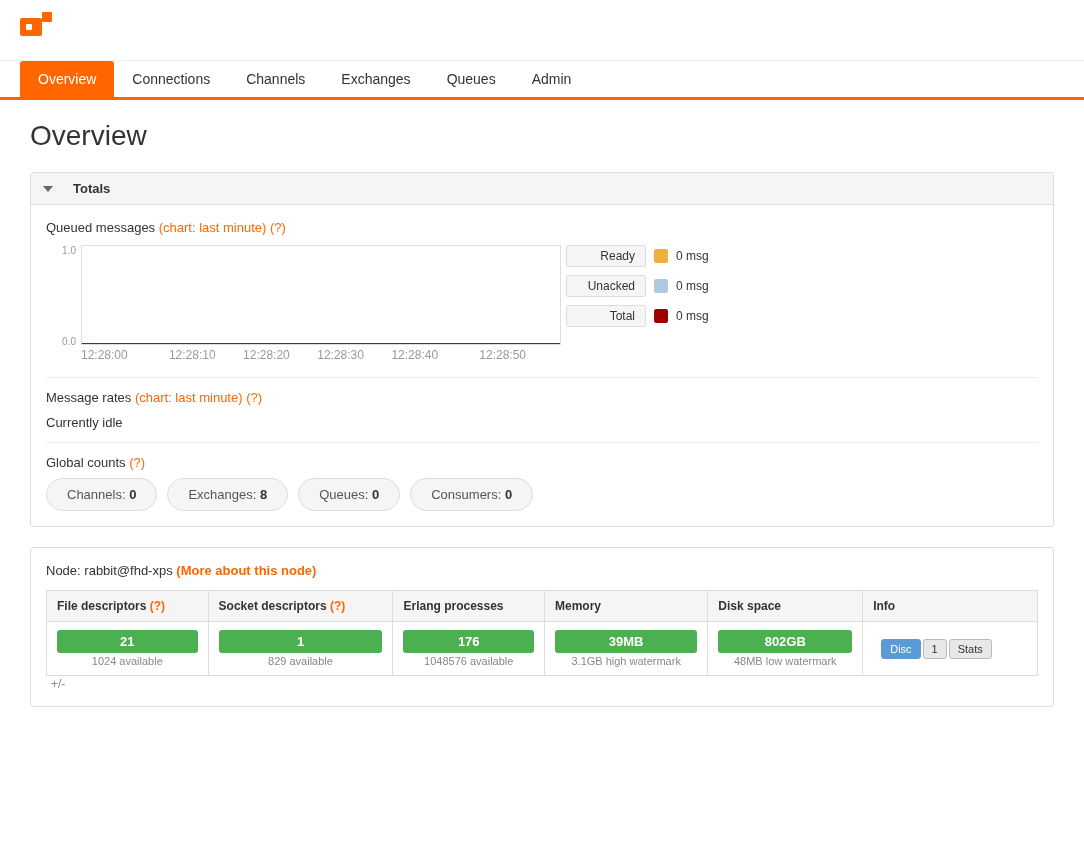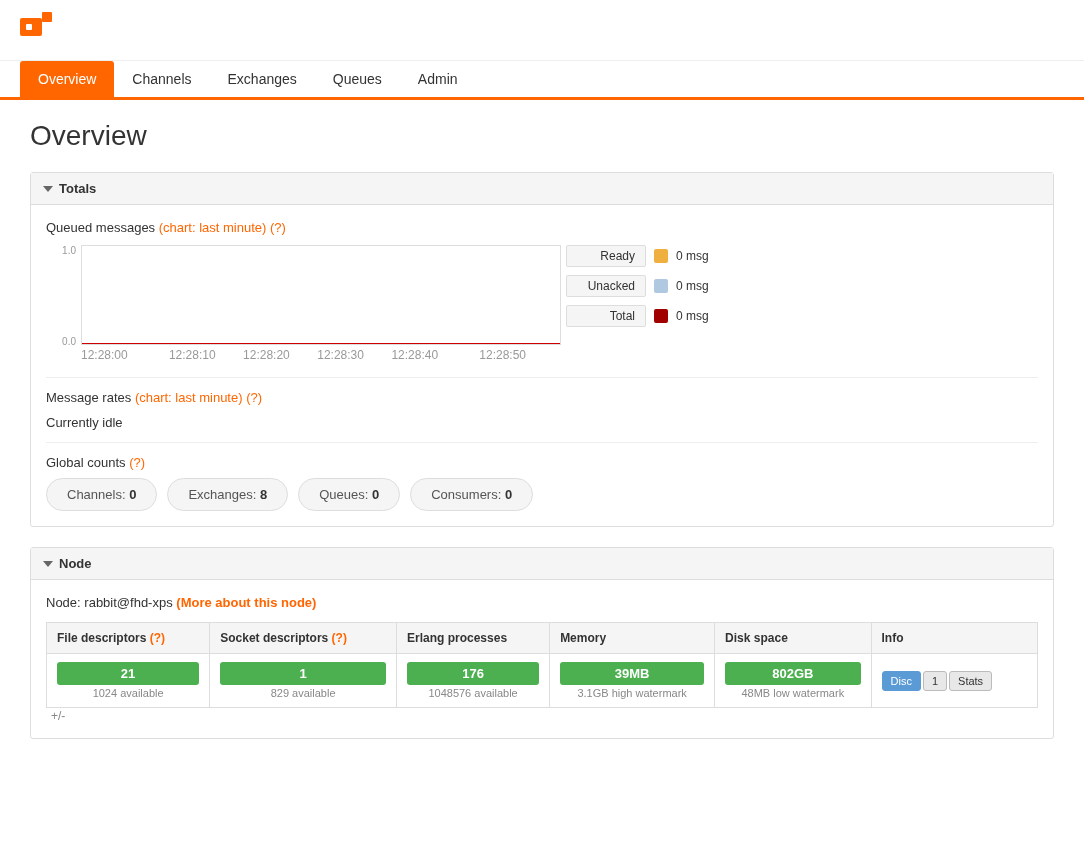--- a/index.html
+++ b/index.html
@@ -16,21 +16,21 @@
     .nav { display: flex; border-bottom: 3px solid #f60; padding: 0 20px; background: #fff; }
     .nav-item { padding: 10px 18px; cursor: pointer; font-size: 14px; color: #333; text-decoration: none; }
     .nav-item.active { background: #f60; color: #fff; border-radius: 3px 3px 0 0; }
 
     
     .main { padding: 20px 30px; }
     .page-title { font-size: 28px; font-weight: normal; color: #333; margin-bottom: 20px; }
 
     
     .section { border: 1px solid #ddd; margin-bottom: 20px; border-radius: 3px; }
-    .section-header { background: #f5f5f5; padding: 8px 12px; display: flex; align-items: center; gap: 6px; font-weight: bold; font-size: 13px; border-bottom: 1px solid #ddd; }
+    .section-header { background: #f5f5f5; padding: 8px 12px; display: flex; align-items: center; gap: 20px; font-weight: bold; font-size: 13px; border-bottom: 1px solid #ddd; }
     .triangle { width: 0; height: 0; border-left: 5px solid transparent; border-right: 5px solid transparent; border-top: 6px solid #666; display: inline-block; }
     .section-body { padding: 15px; }
 
     
     .subsection-title { font-size: 13px; color: #333; margin-bottom: 10px; }
     .subsection-title a { color: #f60; text-decoration: none; }
 
     .chart-area { display: flex; gap: 20px; align-items: flex-start; }
     .chart-box { position: relative; width: 480px; }
     .chart-canvas { border: 1px solid #ddd; width: 480px; height: 100px; position: relative; overflow: hidden; background: #fff; }
@@ -73,21 +73,21 @@
     .node-table { width: 100%; border-collapse: collapse; font-size: 12px; }
     .node-table th { background: #f5f5f5; border: 1px solid #ddd; padding: 8px 10px; text-align: left; font-weight: bold; }
     .node-table td { border: 1px solid #ddd; padding: 8px 10px; text-align: center; vertical-align: middle; }
     .node-table th a { color: #f60; text-decoration: none; }
 
     .bar-green { background: #4caf50; color: #fff; font-weight: bold; padding: 4px 0; border-radius: 3px; display: inline-block; width: 100%; text-align: center; font-size: 13px; }
     .bar-available { color: #888; font-size: 11px; margin-top: 2px; }
 
     .info-btns { display: flex; gap: 2px; align-items: center; }
     .info-btn { padding: 3px 8px; border: 1px solid #bbb; border-radius: 3px; cursor: pointer; font-size: 11px; }
-    .info-btn.disc { background: #5b9bd5; color: #fff; border-color: #5b9bd5; }
+    .info-btn.disc { background: #5b9bd5; color: #fff; border-color: #5b9bd5; margin-left: 8px; }
     .info-btn.num { background: #e8e8e8; color: #333; }
     .info-btn.stats { background: #e8e8e8; color: #333; }
 
     .plus-minus { font-size: 12px; color: #888; padding-left: 5px; }
 
     .chart-wrapper { position: relative; padding-left: 35px; }
   </style>
 </head>
 <body>
 
@@ -96,20 +96,21 @@
     <svg class="logo-icon" viewBox="0 0 36 36">
       <rect x="0" y="6" width="22" height="18" rx="2" fill="#f60"></rect>
       <rect x="22" y="0" width="10" height="10" rx="1" fill="#f60"></rect>
       <rect x="6" y="12" width="6" height="6" rx="1" fill="#fff"></rect>
     </svg>
   </div>
 </div>
 
 <nav class="nav">
   <a class="nav-item active">Overview</a>
+  <a class="nav-item">Connections</a>
   <a class="nav-item">Channels</a>
   <a class="nav-item">Exchanges</a>
   <a class="nav-item">Queues</a>
   <a class="nav-item">Admin</a>
 </nav>
 
 <div class="main">
   <h1 class="page-title">Overview</h1>
 
   <div class="section">
@@ -190,24 +191,20 @@
         </div>
         <div class="count-box">
           <span>Consumers:</span> <strong>0</strong>
         </div>
       </div>
 
     </div>
   </div>
 
   <div class="section">
-    <div class="section-header">
-      <span class="triangle"></span>
-      <span>Node</span>
-    </div>
     <div class="section-body">
       <p class="node-info">
         <span>Node:</span>
         <span>rabbit@fhd-xps</span>
         <a style="color:#f60;font-weight:bold;"> <span>(More about this node)</span></a>
       </p>
       <table class="node-table">
         <thead>
           <tr>
             <th>

